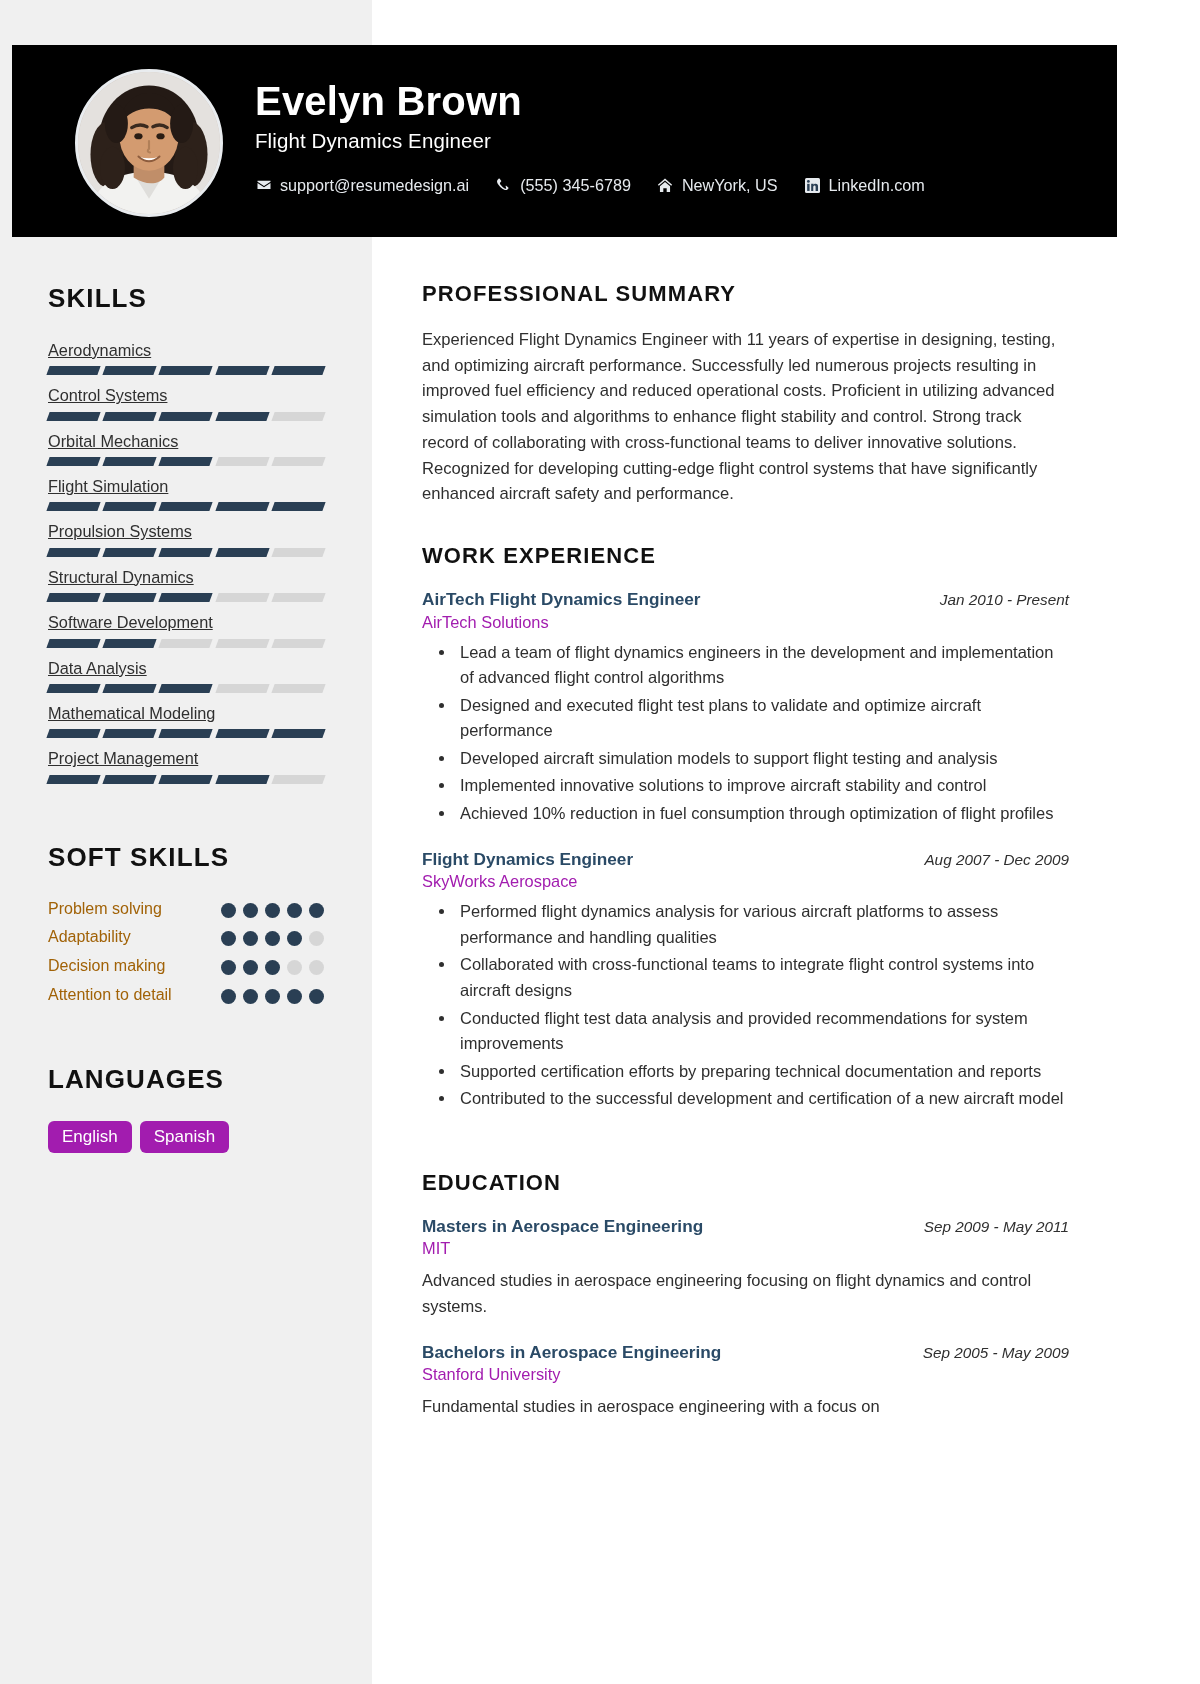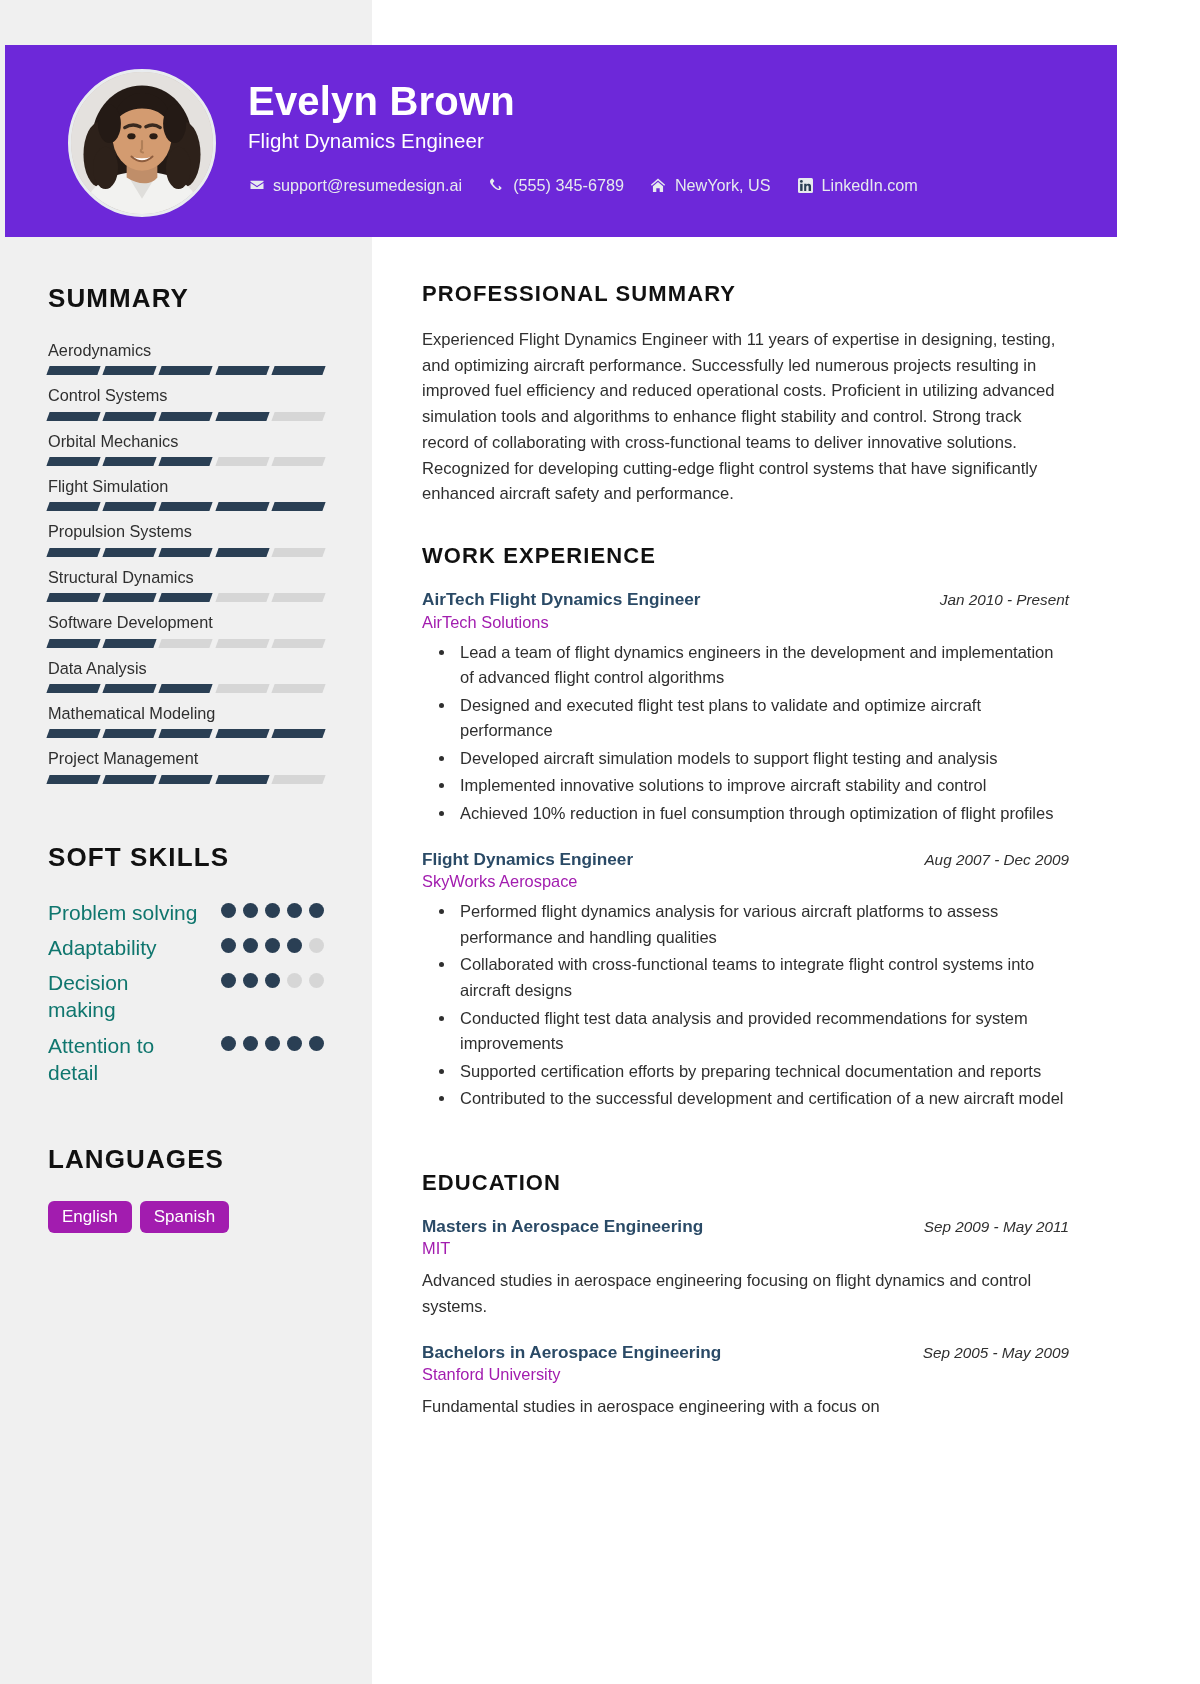--- a/index.html
+++ b/index.html
@@ -25,24 +25,24 @@
     position: absolute;
     left: 0; top: 0;
     width: 372px;
     height: 1684px;
     background: #f0f0f0;
   }
 
   
   .header {
     position: absolute;
-    left: 5px; top: 45px;
+    left: 12px; top: 45px;
     width: 1115px;
     height: 192px;
-    background: #6d28d9;
+    background: #000000;
   }
 
   .avatar {
     position: absolute;
     left: 63px; top: 24px;
     width: 148px; height: 148px;
     border-radius: 50%;
     overflow: hidden;
     border: 3px solid #e9ecef;
     background: #d9d2cc;
@@ -107,20 +107,21 @@
     margin-bottom: 26px;
   }
   .side-heading.second { margin-top: 58px; }
 
   .skill-row { margin-bottom: 10px; }
   .skill-name {
     font-size: 16.3px;
     color: #2f2f2f;
     margin-bottom: 6px;
     line-height: 1.25;
+    text-decoration: underline;
   }
   .skill-bar {
     display: flex;
     gap: 5px;
     height: 9px;
   }
   .seg {
     flex: 1 1 0;
     height: 9px;
     background: #d6d6d6;
@@ -130,22 +131,22 @@
 
   
   .soft-row {
     display: flex;
     align-items: flex-start;
     justify-content: space-between;
     margin-bottom: 8px;
     gap: 10px;
   }
   .soft-name {
-    font-size: 21px;
-    color: #0f766e;
+    font-size: 16px;
+    color: #a16207;
     line-height: 1.3;
     max-width: 150px;
   }
   .dots { display: flex; gap: 7px; padding-top: 4px; flex: 0 0 auto; }
   .dot {
     width: 15px; height: 15px;
     border-radius: 50%;
     background: #d6d6d6;
   }
   .dot.on { background: #2a3f54; }
@@ -321,21 +322,21 @@
           </span>
           <span>LinkedIn.com</span>
         </div>
 
       </div>
     </div>
   </div>
 
   <div class="sidebar">
 
-    <div class="side-heading">SUMMARY</div>
+    <div class="side-heading">SKILLS</div>
     <div id="skills-container">
         <div class="skill-row">
           <div class="skill-name">Aerodynamics</div>
           <div class="skill-bar">
             <span class="seg on"></span>
             <span class="seg on"></span>
             <span class="seg on"></span>
             <span class="seg on"></span>
             <span class="seg on"></span>
           </div>

